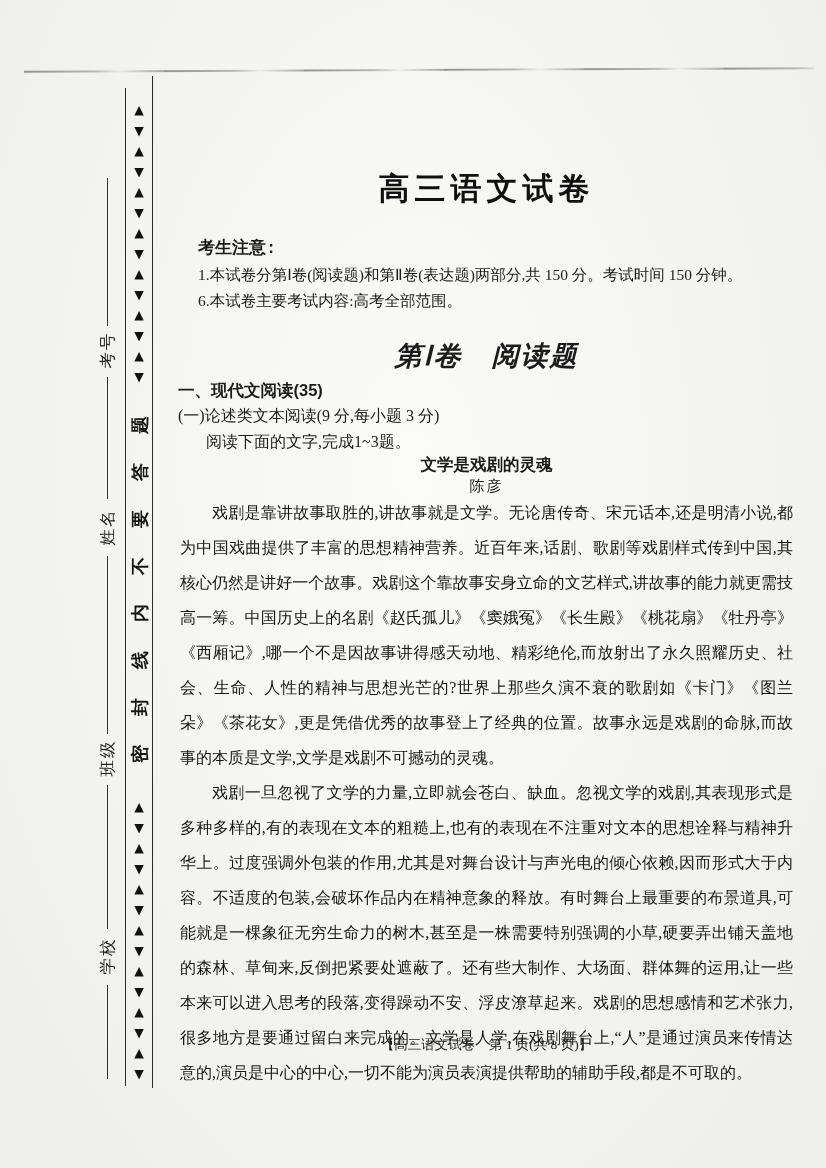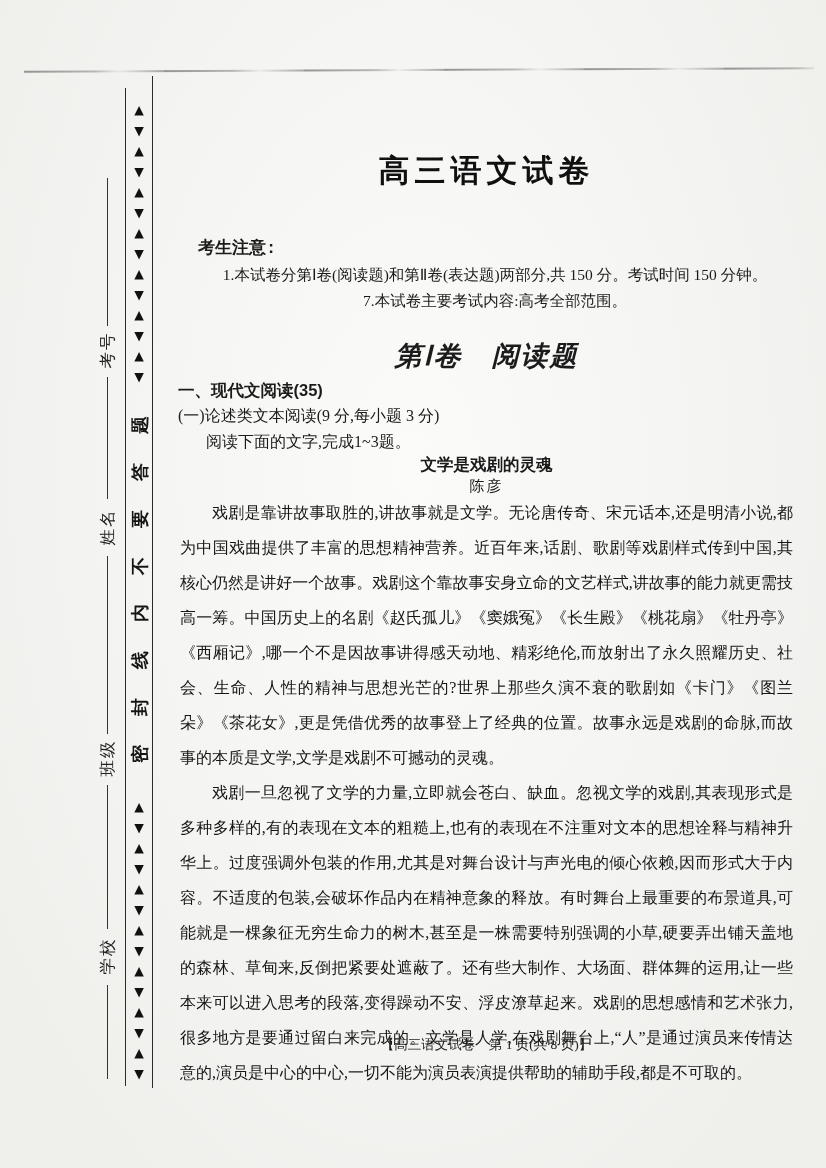--- a/index.html
+++ b/index.html
@@ -41,32 +41,32 @@
   }
   .field-label{
     position:absolute;left:84px;width:48px;height:20px;
     font-size:16.5px;letter-spacing:2px;text-align:center;line-height:20px;
     transform:rotate(-90deg);color:#222;
   }
   .blank-line{position:absolute;left:107px;width:1.3px;background:#333;}
   
   .content{position:absolute;left:180px;top:0;width:613px;}
   .page-title{
-    position:absolute;left:0;top:150px;width:613px;text-align:center;
+    position:absolute;left:0;top:168px;width:613px;text-align:center;
     font-family:Liberation Mono, monospace;
     font-size:31px;font-weight:bold;letter-spacing:5px;color:#101010;
   }
   .notice-heading{
     position:absolute;left:18px;top:236px;
     font-family:Liberation Mono, monospace;
     font-size:17px;font-weight:bold;
   }
   .notice-items{
     position:absolute;left:18px;top:262px;width:594px;
-    font-size:15.5px;line-height:25.7px;text-align:center;
+    font-size:15.5px;line-height:25.7px;
   }
   .volume-title{
     position:absolute;left:0;top:338px;width:613px;text-align:center;
     font-family:"Liberation Sans", sans-serif;
     font-size:27px;font-weight:bold;letter-spacing:2px;font-style:italic;
   }
   .part-heading{
     position:absolute;left:-2px;top:380px;
     font-family:"Liberation Sans", sans-serif;
     font-size:16.5px;font-weight:bold;
@@ -154,21 +154,21 @@
   <div class="blank-line" style="top:556px;height:178px;"></div>
   <div class="blank-line" style="top:785px;height:144px;"></div>
   <div class="blank-line" style="top:985px;height:94px;"></div>
 
   <div class="content">
     <div class="page-title">高三语文试卷</div>
 
     <div class="notice-heading">考生注意:</div>
     <div class="notice-items" id="notice-items">
         <div>1.本试卷分第Ⅰ卷(阅读题)和第Ⅱ卷(表达题)两部分,共 150 分。考试时间 150 分钟。</div>
-        <div>7.本试卷主要考试内容:高考全部范围。</div>
+        <div>6.本试卷主要考试内容:高考全部范围。</div>
       </div>
 
     <div class="volume-title">第Ⅰ卷　阅读题</div>
     <div class="part-heading">一、现代文阅读(35)</div>
     <div class="sub-heading">(一)论述类文本阅读(9 分,每小题 3 分)</div>
     <div class="instruction">阅读下面的文字,完成1~3题。</div>
 
     <div class="essay-title">文学是戏剧的灵魂</div>
     <div class="essay-author">陈彦</div>
 

